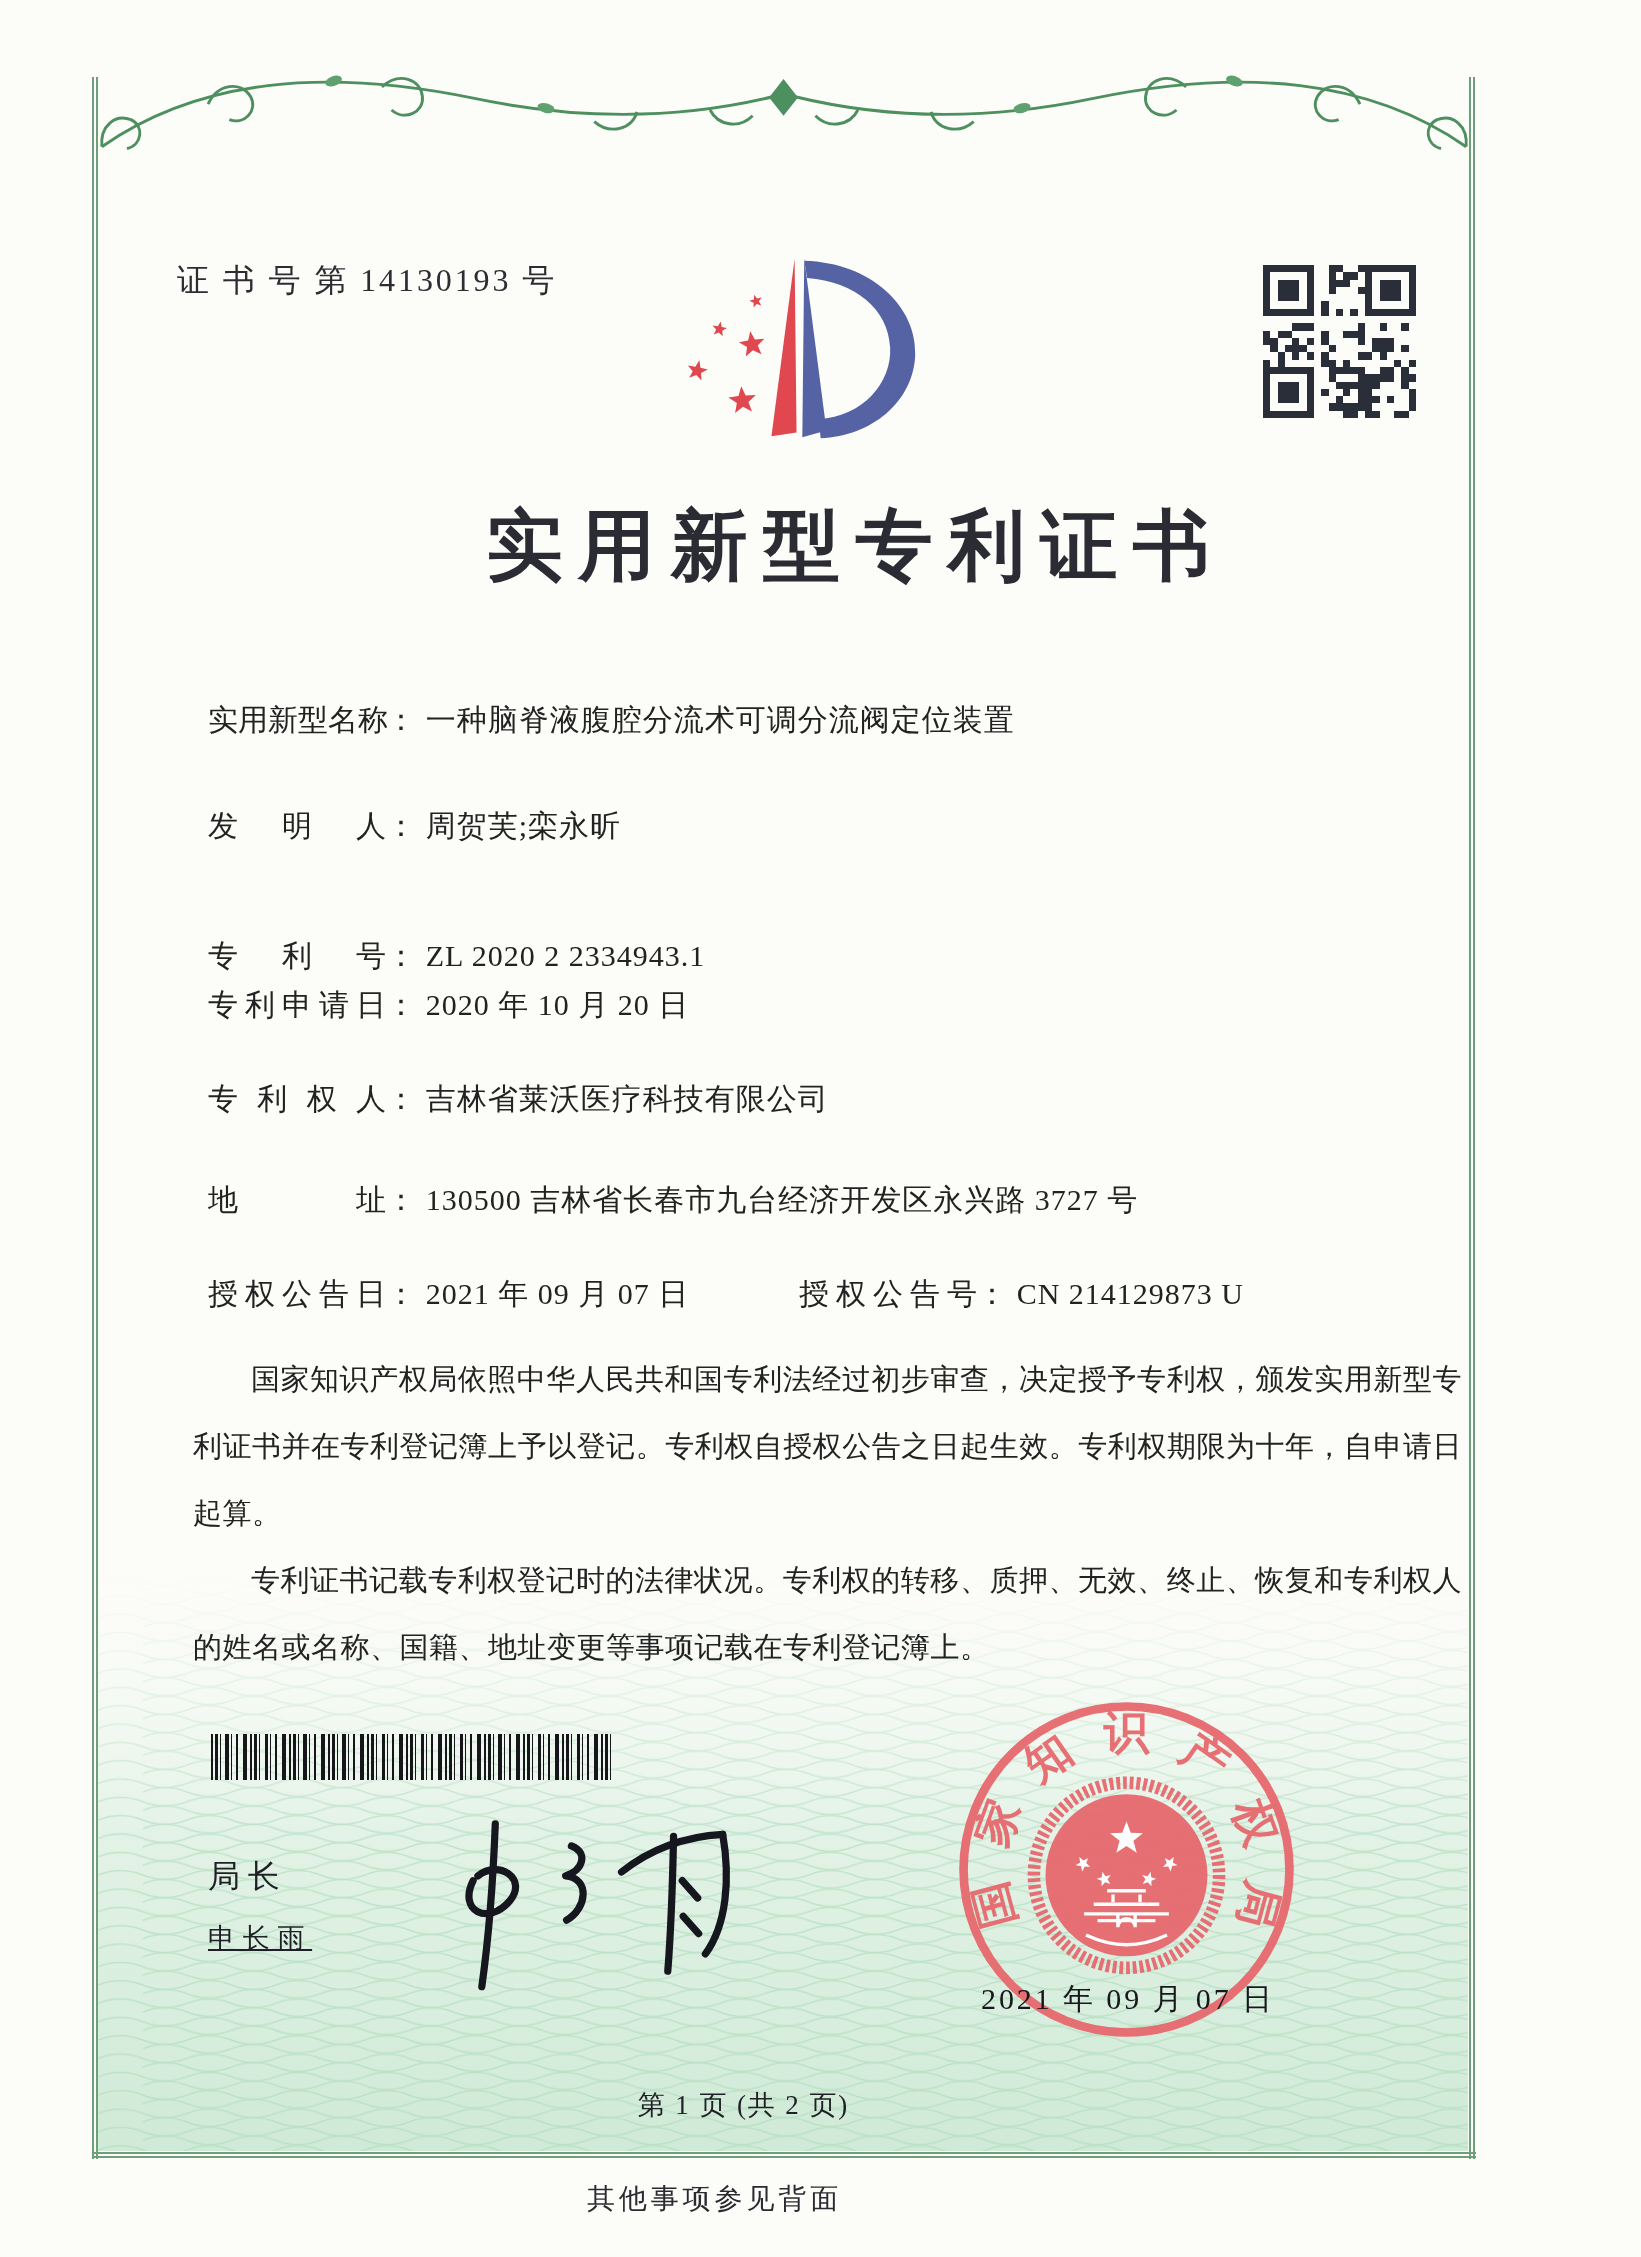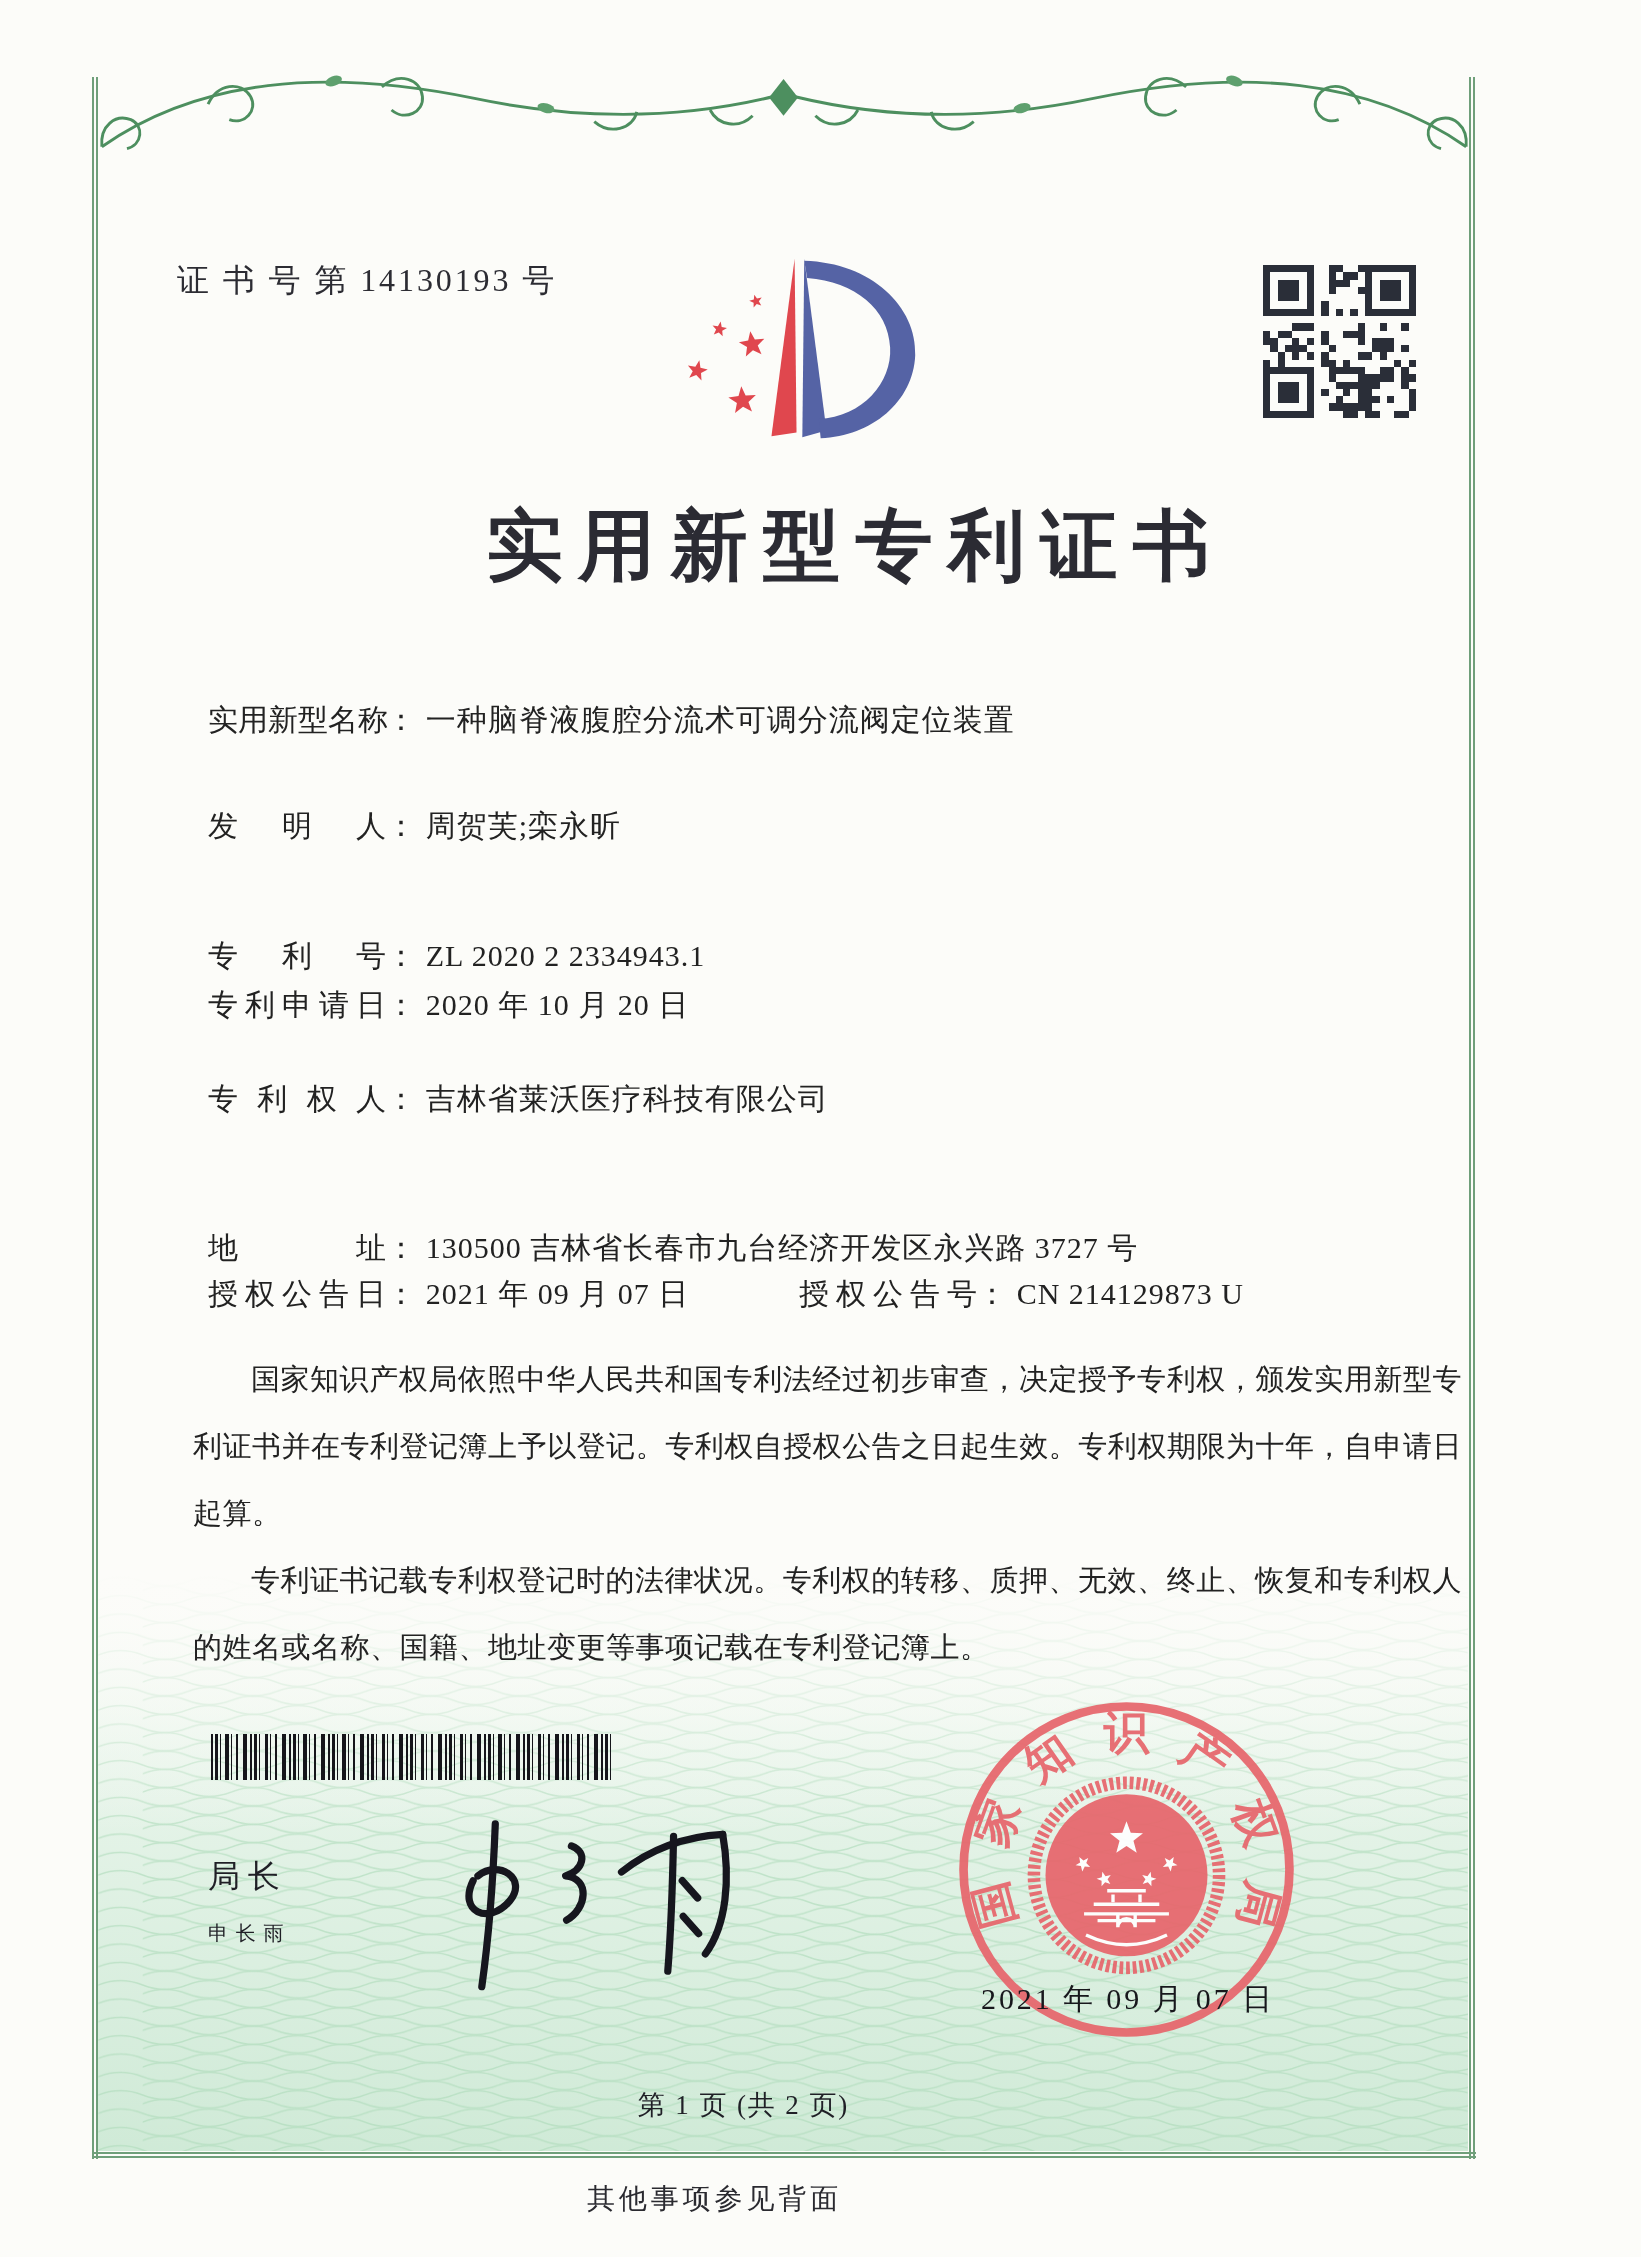--- a/index.html
+++ b/index.html
@@ -27,41 +27,41 @@
   .logo{left:674px;top:247px;z-index:1;}
   .qr{left:1263px;top:265px;width:153px;height:153px;z-index:1;}
   .doc-title{
     left:0;width:1641px;top:495px;text-align:center;z-index:1;
     font-size:77px;font-weight:700;letter-spacing:15.4px;color:#2b2b33;padding-left:35px;
   }
   
   .rows{left:208px;top:0;width:1246px;z-index:1;}
   .field-row{position:absolute;left:0;font-size:30px;white-space:nowrap;color:#222;}
   .r1{top:700px;font-family:Liberation Mono, monospace;} .r2{top:806px;} .r3{top:936px;} .r4{top:985px;}
-  .r5{top:1079px;} .r6{top:1228px;} .r7{top:1274px;width:1246px;}
+  .r5{top:1079px;} .r6{top:1180px;} .r7{top:1274px;width:1246px;}
   .lbl{display:inline-block;width:178px;text-align:justify;text-align-last:justify;vertical-align:bottom;}
   .val{margin-left:9.7px;letter-spacing:1px;}
   .grant-no{position:absolute;left:591px;top:0;white-space:nowrap;}
   
   .body-text{
     left:193px;top:1346px;width:1269px;z-index:1;
     font-size:29px;line-height:67px;text-align:justify;letter-spacing:0.5px;color:#222;
   }
   .body-text p{margin:0;text-indent:2em;}
   
   .barcode{
     left:211px;top:1734px;width:404px;height:46px;z-index:1;
     background-image:repeating-linear-gradient(90deg,
       #15151a 0 1.9px,transparent 1.9px 3.9px,#15151a 3.9px 6.8px,transparent 6.8px 8.7px,
       #15151a 8.7px 9.7px,transparent 9.7px 14.5px,#15151a 14.5px 18.3px,transparent 18.3px 20px,
       #15151a 20px 21px,transparent 21px 25px,#15151a 25px 27px,transparent 27px 32px,
       #15151a 32px 36px,transparent 36px 39px);
   }
   .director-title{left:208px;top:1855px;font-size:32px;letter-spacing:7.7px;z-index:1;}
-  .director-name{left:208px;top:1920px;font-size:20px;letter-spacing:7.7px;z-index:1;}
+  .director-name{left:208px;top:1920px;font-size:27px;letter-spacing:7.7px;z-index:1;text-decoration:underline;}
   .signature{left:406px;top:1792px;z-index:3;}
   .seal{left:951px;top:1694px;width:351px;height:351px;z-index:2;opacity:.93;}
   .seal-date{left:981px;top:1979px;font-size:30px;letter-spacing:2.9px;color:#17171c;z-index:3;}
   .page-info{left:0;right:0;top:2087px;text-align:center;transform:translateX(-77px);font-size:27px;letter-spacing:1.9px;z-index:1;}
   .back-note{left:0;right:0;top:2180px;text-align:center;transform:translateX(-106px);font-size:28px;letter-spacing:3.9px;color:#2a2a30;}
 </style>
 </head>
 <body>
 
 <div class="sheet">

